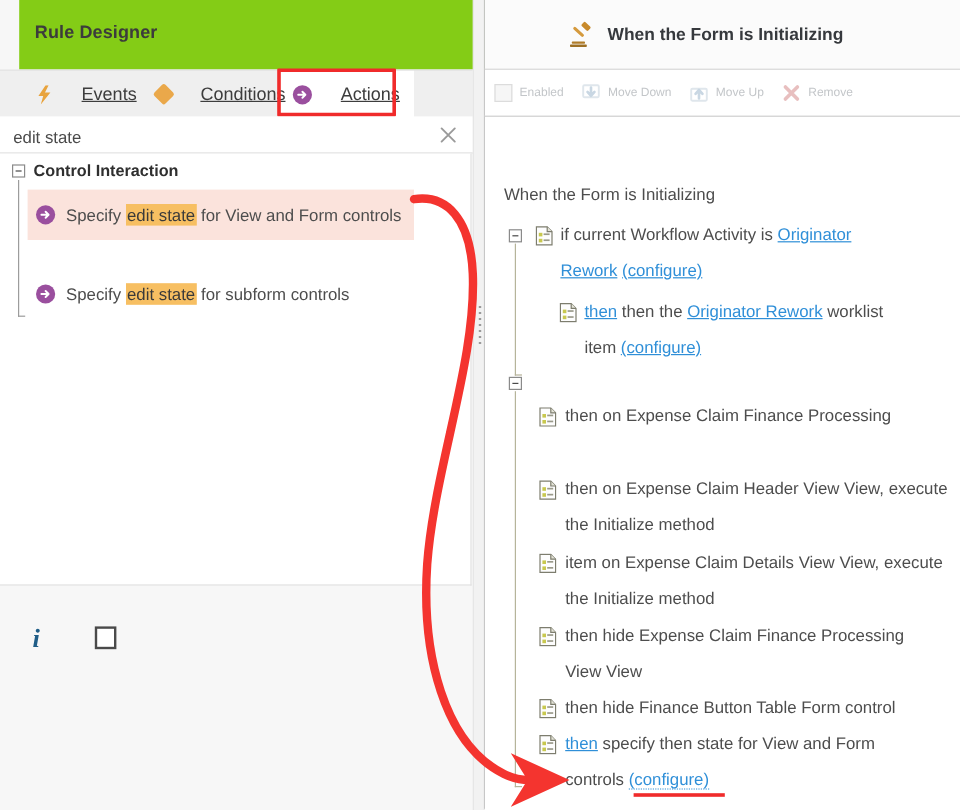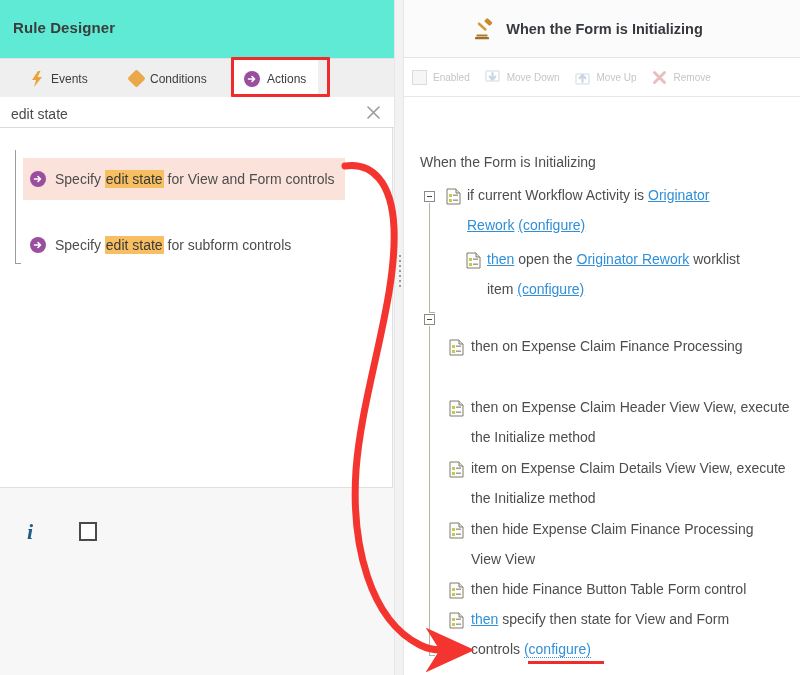--- a/index.html
+++ b/index.html
@@ -29,44 +29,45 @@
   .app-title {
     position: absolute;
     left: 13px; top: 19px;
     font-size: 15px;
     font-weight: bold;
     color: #3c3c3c;
     letter-spacing: 0.1px;
   }
   .titlebar {
     position: absolute;
-    left: 0; top: 0; width: 394px; height: 58px;
-    background: #5eead4;
+    left: 16px; top: 0; width: 394px; height: 58px;
+    background: #84cc16;
   }
 
   
   .tabstrip {
     position: absolute;
     left: 0; top: 58px;
     width: 394px; height: 39px;
     background: #efefef;
     border-top: 1px solid #e3e3e3;
   }
   .tab {
     position: absolute;
     top: 0;
     height: 39px;
     display: flex;
     align-items: center;
-    gap: 7px;
+    gap: 24px;
     padding: 0 12px;
     box-sizing: border-box;
-    font-size: 12px;
+    font-size: 15px;
     color: #3d3d3d;
     cursor: default;
+    text-decoration: underline;
   }
   .tab .tab-label { white-space: nowrap; }
   .tab-events { left: 18px; }
   .tab-conditions { left: 118px; }
   .tab-actions {
     left: 232px;
     background: #ffffff;
   }
   .tab-highlight-box {
     position: absolute;
@@ -431,20 +432,24 @@
       <input class="search-input" type="text" value="edit state" placeholder="Search actions" style="">
       <span class="search-clear">
         <svg width="17" height="17" viewBox="0 0 17 17">
           <path d="M3 3 L14 14 M14 3 L3 14" stroke="#9a9a9a" stroke-width="1.6" stroke-linecap="round"></path>
         </svg>
       </span>
     </div>
 
     <div class="results">
 
+      <div class="group-row">
+        <span class="expander"></span>
+        <span class="group-label">Control Interaction</span>
+      </div>
 
       <div class="tree-vline"></div>
 
       <div class="result-row selected" style="top:30px;">
         <span class="ico-action">
           <svg width="10" height="10" viewBox="0 0 10 10">
             <path d="M1.5 5 H7 M5 2.5 L7.5 5 L5 7.5" stroke="#ffffff" stroke-width="1.6" fill="none" stroke-linecap="round" stroke-linejoin="round"></path>
           </svg>
         </span>
         <span><span>Specify </span><span class="hl">edit state</span><span> for View and Form controls</span></span>
@@ -544,21 +549,21 @@
         <svg width="15" height="17" viewBox="0 0 15 17">
           <path d="M1 1 H10 L14 5 V16 H1 Z" fill="#fdfdfd" stroke="#7d7d6e" stroke-width="1"></path>
           <path d="M10 1 V5 H14" fill="#e4e4d8" stroke="#7d7d6e" stroke-width="1"></path>
           <rect x="3" y="6" width="3" height="3" fill="#c8c84f"></rect>
           <rect x="7" y="6.5" width="5" height="1.4" fill="#9a9a8a"></rect>
           <rect x="3" y="11" width="3" height="3" fill="#c8c84f"></rect>
           <rect x="7" y="11.5" width="5" height="1.4" fill="#9a9a8a"></rect>
         </svg>
       </div>
       <div class="rt-node" style="left:83px; top:147px; width:320px;">
-        <span class="lnk">then</span><span> open the </span><span class="lnk">Originator Rework</span><span> worklist</span><br>
+        <span class="lnk">then</span><span> then the </span><span class="lnk">Originator Rework</span><span> worklist</span><br>
         <span>item </span><span class="lnk">(configure)</span>
       </div>
 
       <div class="rt-exp" style="left:20px; top:217px;"></div>
       <div class="rt-guide" style="left:25px; top:229px; height:330px;"></div>
 
       <div class="doc-ico" style="left:45px; top:242px;">
         <svg width="15" height="17" viewBox="0 0 15 17">
             <path d="M1 1 H10 L14 5 V16 H1 Z" fill="#fdfdfd" stroke="#7d7d6e" stroke-width="1"></path>
             <path d="M10 1 V5 H14" fill="#e4e4d8" stroke="#7d7d6e" stroke-width="1"></path>

